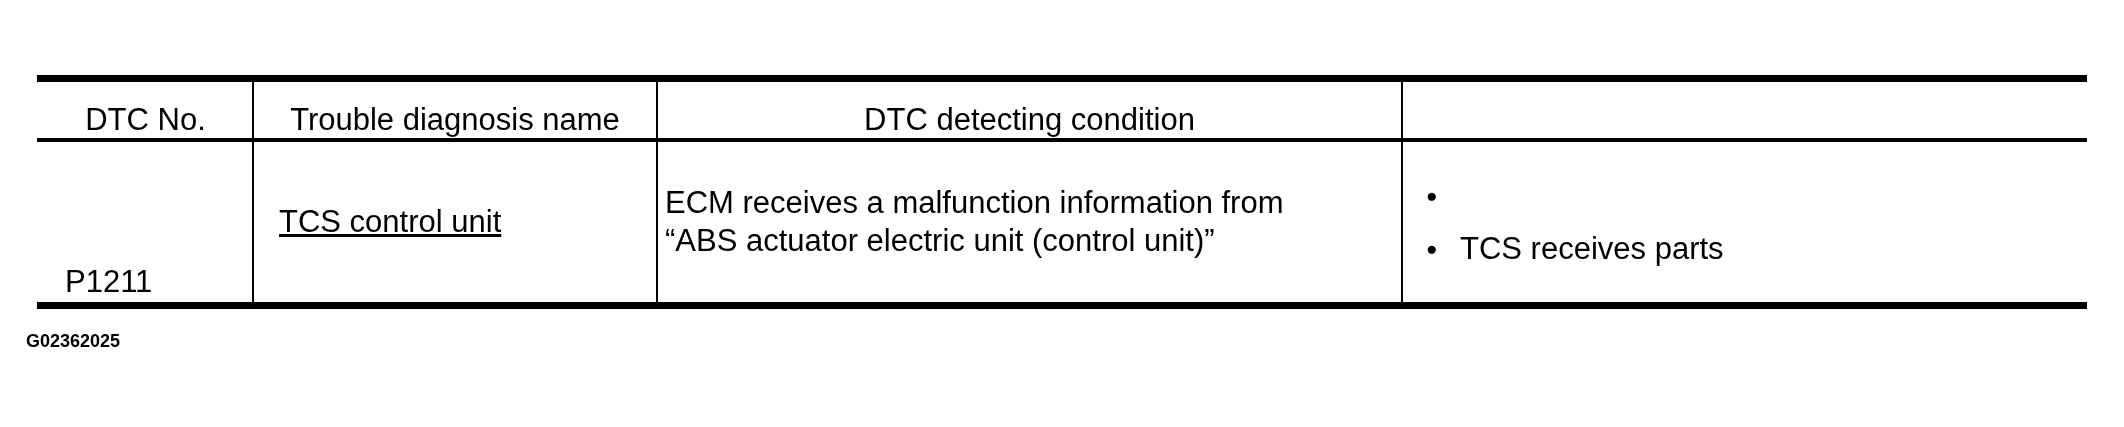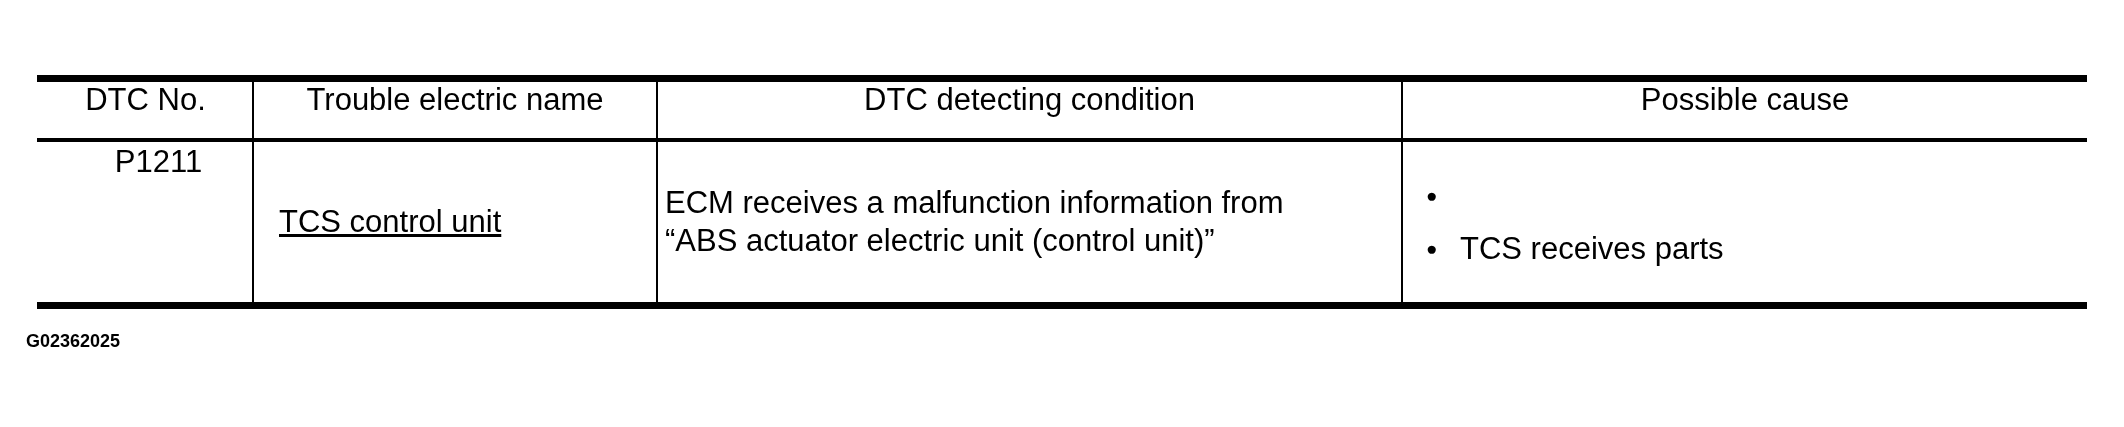--- a/index.html
+++ b/index.html
@@ -27,33 +27,33 @@
   .hrule.bottom { top: 302px; height: 7px; }
   
   .vrule { position: absolute; top: 75px; height: 234px; width: 2px; background: #000000; }
   .vrule.v1 { left: 252px; }
   .vrule.v2 { left: 656px; }
   .vrule.v3 { left: 1401px; }
 
   
   .hcell {
     position: absolute; top: 82px; height: 56px;
-    display: flex; align-items: flex-start; justify-content: center;
+    display: flex; align-items: flex-end; justify-content: center;
     font-size: 31px; line-height: 36px; white-space: nowrap;
   }
   .hcell.c1 { left: 39px;   width: 213px; }
   .hcell.c2 { left: 254px;  width: 402px; }
   .hcell.c3 { left: 658px;  width: 743px; border-radius: 23px; }
   .hcell.c4 { left: 1403px; width: 684px; }
 
   
   .bcell { position: absolute; top: 142px; height: 160px; display: flex; font-size: 31px; }
   .bcell.c1 {
     left: 39px; width: 213px;
-    flex-direction: row; justify-content: center;
+    flex-direction: column; justify-content: flex-end;
     padding-left: 26px; line-height: 40px;
   }
   .bcell.c2 {
     left: 254px; width: 402px;
     align-items: center; padding-left: 25px; line-height: 38px; text-decoration: underline;
   }
   .bcell.c3 {
     left: 652px; width: 743px;
     align-items: center; padding-left: 13px; line-height: 38px;
   }
@@ -85,27 +85,24 @@
     <div class="hrule sep"></div>
     <div class="hrule bottom"></div>
     <div class="vrule v1"></div>
     <div class="vrule v2"></div>
     <div class="vrule v3"></div>
 
     <div class="hcell c1">
       <span>DTC No.</span>
     </div>
     <div class="hcell c2">
-      <span>Trouble electric name</span>
+      <span>Trouble diagnosis name</span>
     </div>
     <div class="hcell c3">
       <span>DTC detecting condition</span>
-    </div>
-    <div class="hcell c4">
-      <span>Possible cause</span>
     </div>
 
     <div class="bcell c1">
       <div>P1211</div>
     </div>
 
     <div class="bcell c2">
       <span>TCS control unit</span>
     </div>
 

